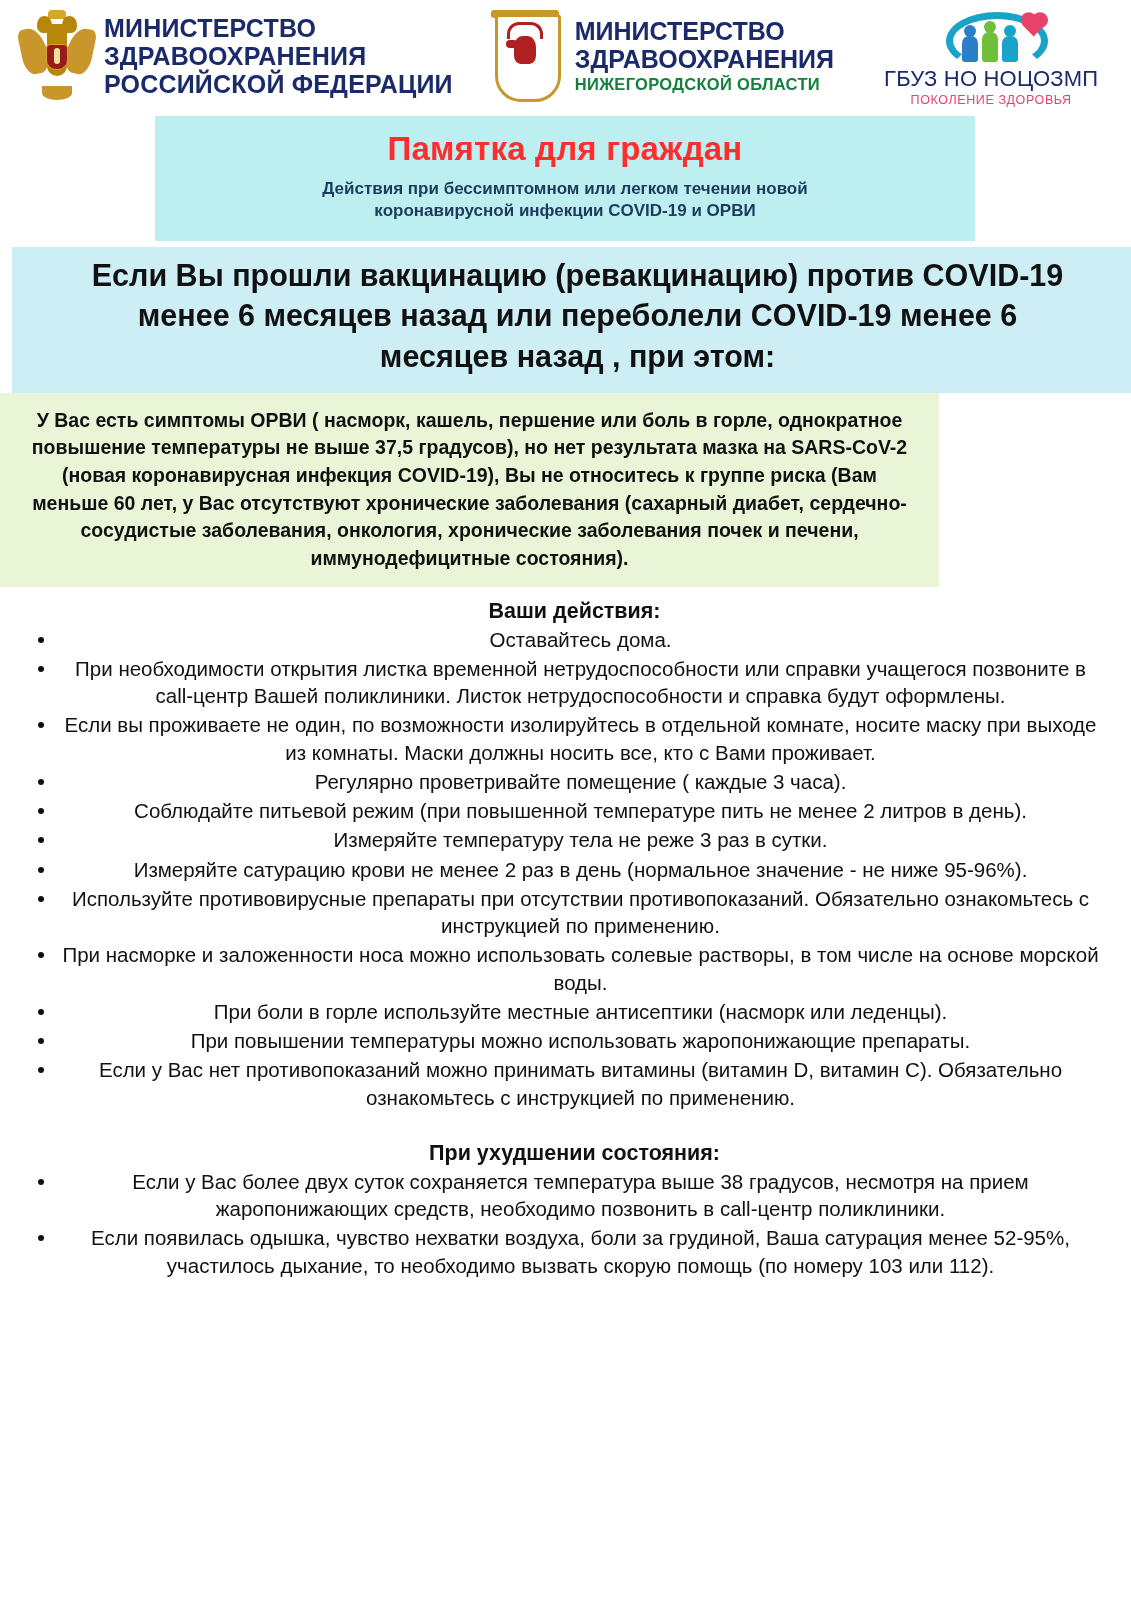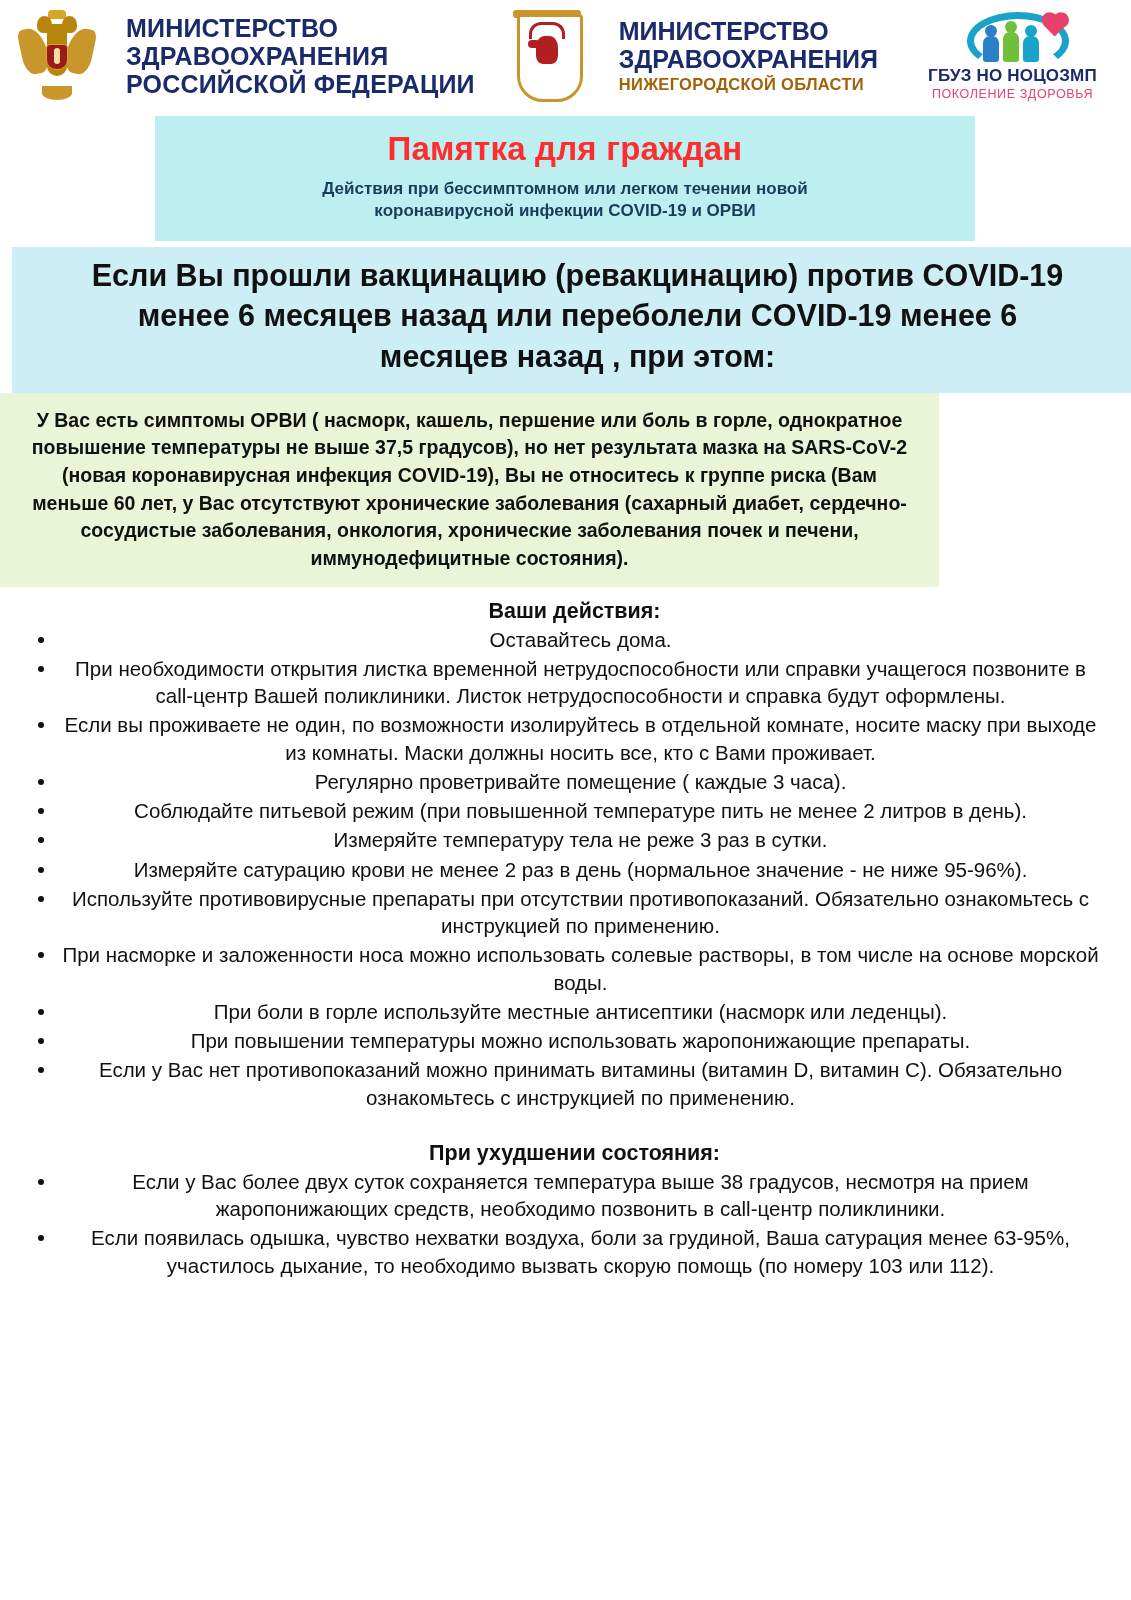--- a/index.html
+++ b/index.html
@@ -25,21 +25,21 @@
     display: flex;
     align-items: flex-start;
     justify-content: flex-start;
     padding: 10px 0 4px 0;
     height: 112px;
     box-sizing: border-box;
   }
   .logo-block {
     display: flex;
     align-items: center;
-    gap: 30px;
+    gap: 8px;
   }
   .logo-block.minzdrav-rf { margin-left: 18px; }
   .logo-block.minzdrav-no { margin-left: 36px; }
   .logo-block.nocozmp { margin-left: 50px; }
 
   .emblem {
     width: 78px;
     height: 92px;
     position: relative;
     flex: 0 0 auto;
@@ -186,21 +186,21 @@
     font-weight: bold;
     font-size: 25px;
     line-height: 1.12;
     color: #1b2a6b;
     text-transform: uppercase;
   }
   .logo-text-no .l2 {
     font-weight: bold;
     font-size: 16.5px;
     line-height: 1.2;
-    color: #a16207;
+    color: #15803d;
     text-transform: uppercase;
     letter-spacing: 0.3px;
     margin-top: 2px;
   }
 
   
   .nocozmp-logo {
     display: flex;
     flex-direction: column;
     align-items: center;
@@ -250,22 +250,22 @@
   .nocozmp-mark .heart:after {
     content: "";
     position: absolute;
     width: 16px; height: 16px;
     background: #e8426b;
     border-radius: 50%;
   }
   .nocozmp-mark .heart:before { top: -8px; left: 0; }
   .nocozmp-mark .heart:after { top: 0; left: 8px; }
   .nocozmp-title {
-    font-weight: bold;
-    font-size: 17px;
+    font-weight: normal;
+    font-size: 22px;
     color: #1b2a6b;
     letter-spacing: 0.2px;
     text-align: left;
   }
   .nocozmp-sub {
     font-size: 12.5px;
     color: #e8426b;
     letter-spacing: 0.6px;
     text-align: center;
     margin-top: -1px;
@@ -461,18 +461,18 @@
       <li>При боли в горле используйте местные антисептики (насморк или леденцы).</li>
       <li>При повышении температуры можно использовать жаропонижающие препараты.</li>
       <li>Если у Вас нет противопоказаний можно принимать витамины (витамин D, витамин С). Обязательно ознакомьтесь с инструкцией по применению.</li>
     </ul>
 
     <div class="gap"></div>
 
     <div class="section-heading">При ухудшении состояния:</div>
     <ul class="actions">
       <li>Если у Вас более двух суток сохраняется температура выше 38 градусов, несмотря на прием жаропонижающих средств, необходимо позвонить в call-центр поликлиники.</li>
-      <li>Если появилась одышка, чувство нехватки воздуха, боли за грудиной, Ваша сатурация менее 63-95%, участилось дыхание, то необходимо вызвать скорую помощь (по номеру 103 или 112).</li>
+      <li>Если появилась одышка, чувство нехватки воздуха, боли за грудиной, Ваша сатурация менее 52-95%, участилось дыхание, то необходимо вызвать скорую помощь (по номеру 103 или 112).</li>
     </ul>
 
   </div>
 
 </div>
 
 </body></html>

